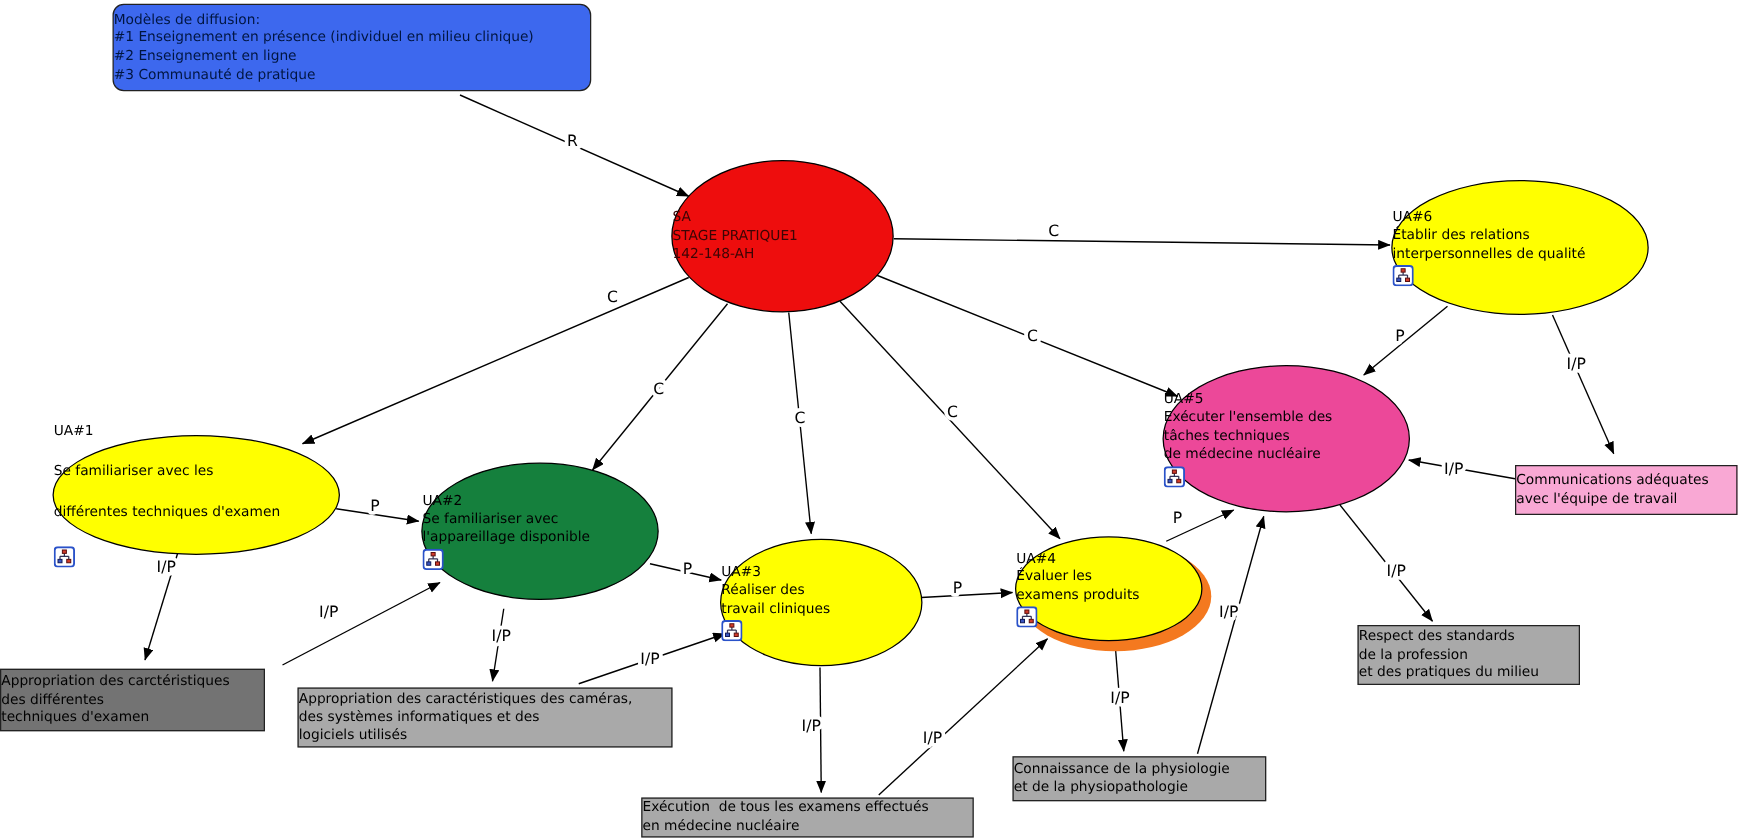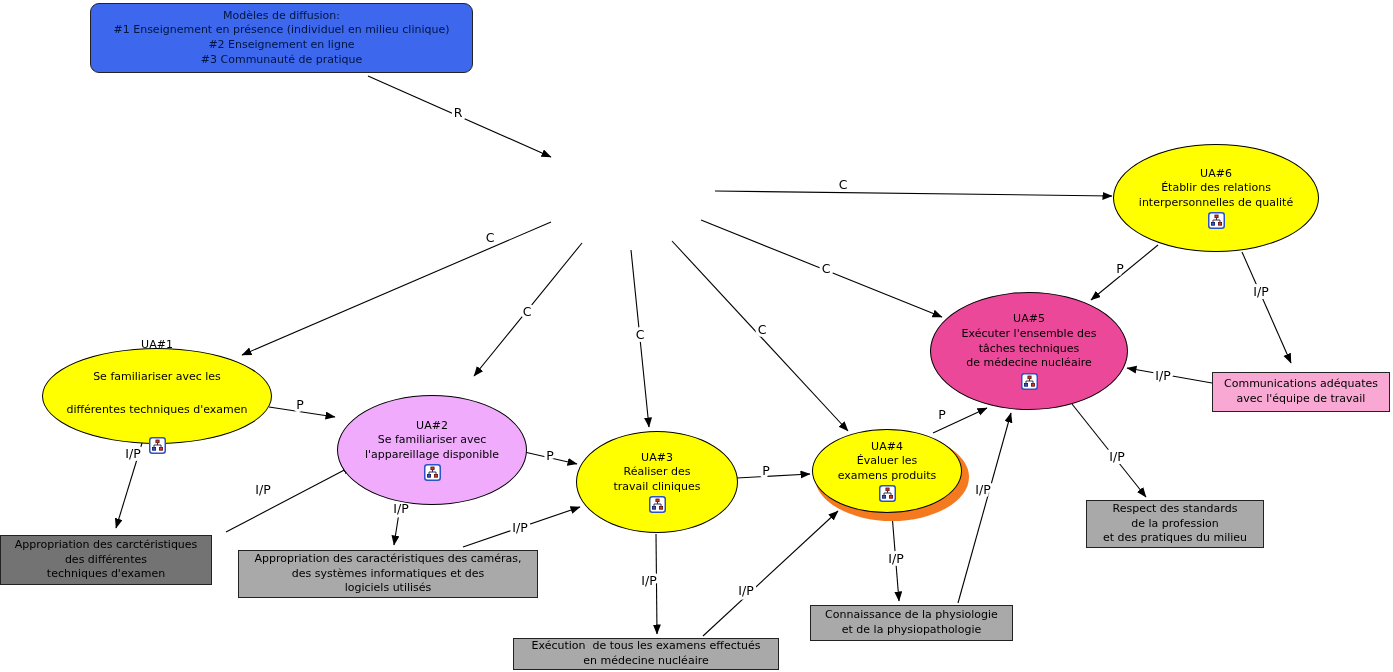--- a/index.html
+++ b/index.html
@@ -1,20 +1,20 @@
 <!DOCTYPE html>
 <html><head>
 <meta charset="utf-8">
 <style>
   html,body{margin:0;padding:0;background:#ffffff;}
   #canvas{position:relative;width:1393px;height:672px;background:#ffffff;overflow:hidden;
           font-family:"DejaVu Sans",sans-serif;}
   #edges{position:absolute;left:0;top:0;width:1393px;height:672px;}
   #nodes{position:absolute;left:0;top:0;width:1393px;height:672px;pointer-events:none;}
-  .node{position:absolute;display:flex;flex-direction:column;align-items:center;justify-content:center;
+  .node{position:absolute;display:flex;flex-direction:column;align-items:flex-start;justify-content:center;
         text-align:center;font:11px/14.6px "DejaVu Sans",sans-serif;border:1.4px solid #000;
         box-sizing:border-box;pointer-events:auto;}
   .ellipse{border-radius:50%;}
   .rect{border-radius:0;}
   .rounded{border-radius:9px;}
   .halo{position:absolute;border-radius:50%;pointer-events:none;}
   .tline{display:block;white-space:pre;}
   .icon{display:block;margin-top:2px;line-height:0;}
   .edge{stroke:#000;stroke-width:1.1;}
   .edge-label{font:12.5px "DejaVu Sans",sans-serif;fill:#000;text-anchor:middle;
@@ -77,33 +77,38 @@
       <line x1="1242" y1="252" x2="1291" y2="363" class="edge" marker-end="url(#arrow)"></line>
       <text x="1261" y="291" class="edge-label" dominant-baseline="central">I/P</text>
     </svg>
   <div id="nodes">
       <div class="node rect rounded" style="left: 90px; top: 3px; width: 383px; height: 70px; border-color: rgb(34, 34, 34); background: rgb(61, 104, 238); color: rgb(0, 21, 64);">
         <span class="tline">Modèles de diffusion:</span>
         <span class="tline">#1 Enseignement en présence (individuel en milieu clinique)</span>
         <span class="tline">#2 Enseignement en ligne</span>
         <span class="tline">#3 Communauté de pratique</span>
       </div>
+      <div class="node ellipse" style="left: 537px; top: 128px; width: 178px; height: 122px; background: rgb(238, 13, 13); color: rgb(60, 5, 5);">
+        <span class="tline">SA</span>
+        <span class="tline">STAGE PRATIQUE1</span>
+        <span class="tline">142-148-AH</span>
+      </div>
       <div class="node ellipse" style="left: 42px; top: 348px; width: 230px; height: 96px; background: rgb(255, 255, 0); color: rgb(0, 0, 0); gap: 18px;">
         <span class="tline">UA#1</span>
         <span class="tline">Se familiariser avec les</span>
         <span class="tline">différentes techniques d'examen</span>
         <span class="icon"><svg width="17" height="17" viewBox="0 0 17 17">
             <rect x="0.75" y="0.75" width="15.5" height="15.5" rx="2.5" fill="#ffffff" stroke="#2a52c9" stroke-width="1.5"></rect>
             <path d="M8.5 5.5 V8 M5 8 H12 M5 8 V10.5 M12 8 V10.5" stroke="#333355" stroke-width="1" fill="none"></path>
             <rect x="6.9" y="3" width="3.2" height="2.7" fill="#d23b2a" stroke="#5a0f0f" stroke-width="0.8"></rect>
             <rect x="3.4" y="10.5" width="3.2" height="2.7" fill="#3a55c0" stroke="#101a5a" stroke-width="0.8"></rect>
             <rect x="10.4" y="10.5" width="3.2" height="2.7" fill="#d23b2a" stroke="#5a0f0f" stroke-width="0.8"></rect>
           </svg></span>
       </div>
-      <div class="node ellipse" style="left: 337px; top: 395px; width: 190px; height: 110px; background: #f0abfc; color: rgb(0, 0, 0);">
+      <div class="node ellipse" style="left: 337px; top: 370px; width: 190px; height: 110px; background: #15803d; color: rgb(0, 0, 0);">
         <span class="tline">UA#2</span>
         <span class="tline">Se familiariser avec</span>
         <span class="tline">l'appareillage disponible</span>
         <span class="icon"><svg width="17" height="17" viewBox="0 0 17 17">
             <rect x="0.75" y="0.75" width="15.5" height="15.5" rx="2.5" fill="#ffffff" stroke="#2a52c9" stroke-width="1.5"></rect>
             <path d="M8.5 5.5 V8 M5 8 H12 M5 8 V10.5 M12 8 V10.5" stroke="#333355" stroke-width="1" fill="none"></path>
             <rect x="6.9" y="3" width="3.2" height="2.7" fill="#d23b2a" stroke="#5a0f0f" stroke-width="0.8"></rect>
             <rect x="3.4" y="10.5" width="3.2" height="2.7" fill="#3a55c0" stroke="#101a5a" stroke-width="0.8"></rect>
             <rect x="10.4" y="10.5" width="3.2" height="2.7" fill="#d23b2a" stroke="#5a0f0f" stroke-width="0.8"></rect>
           </svg></span>

